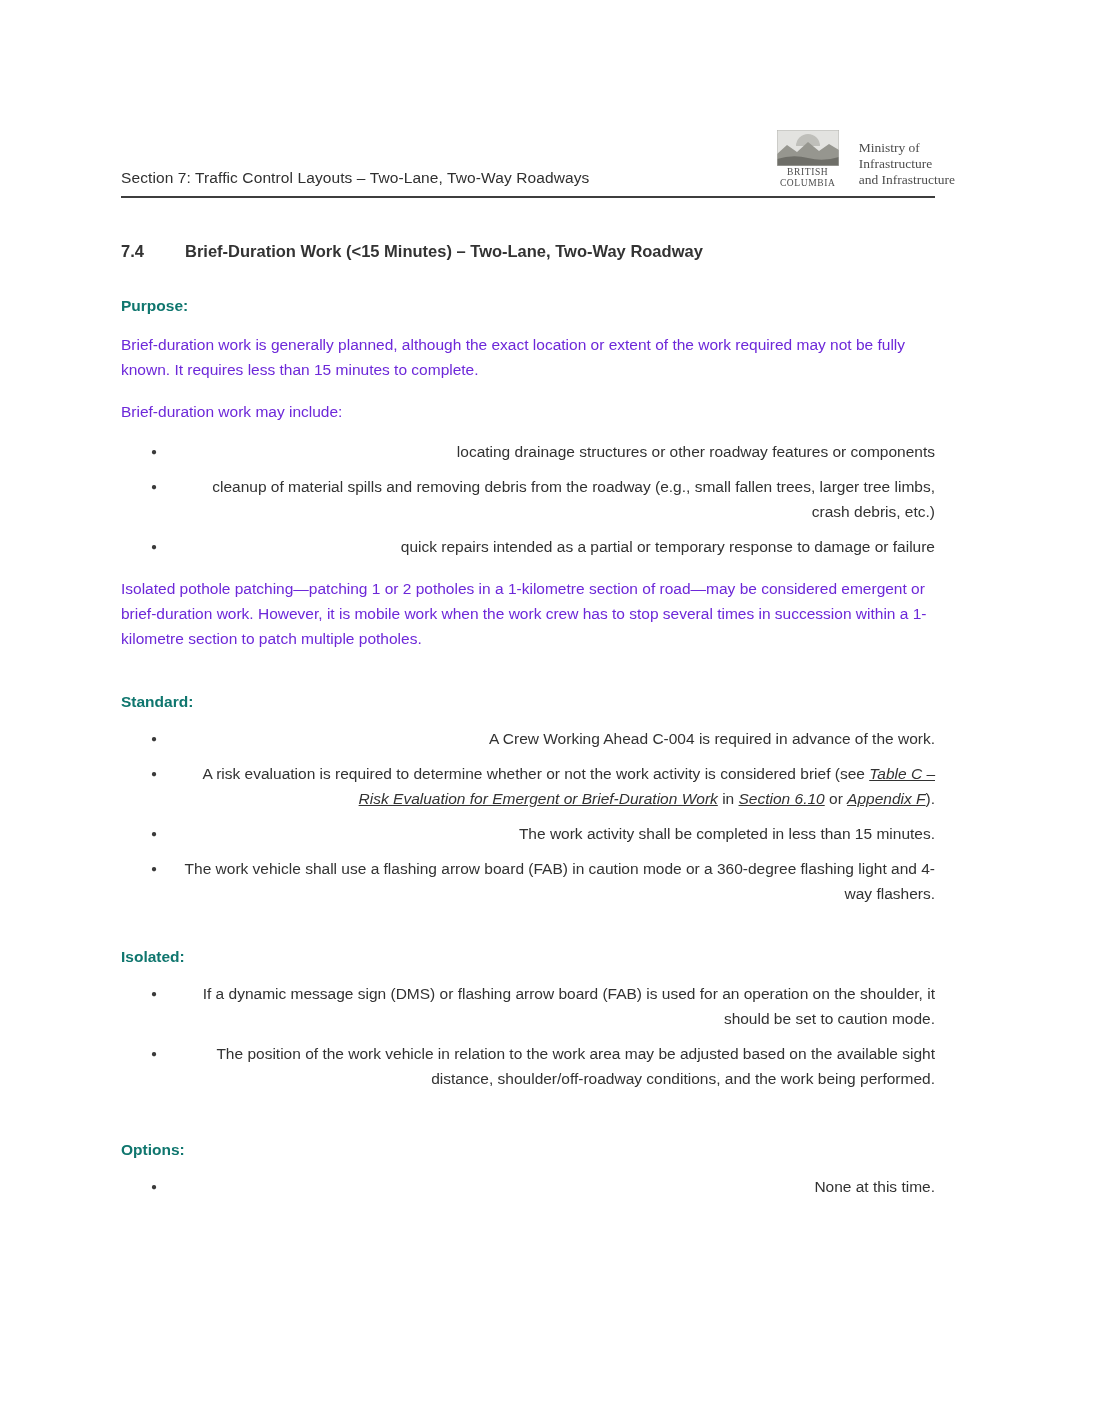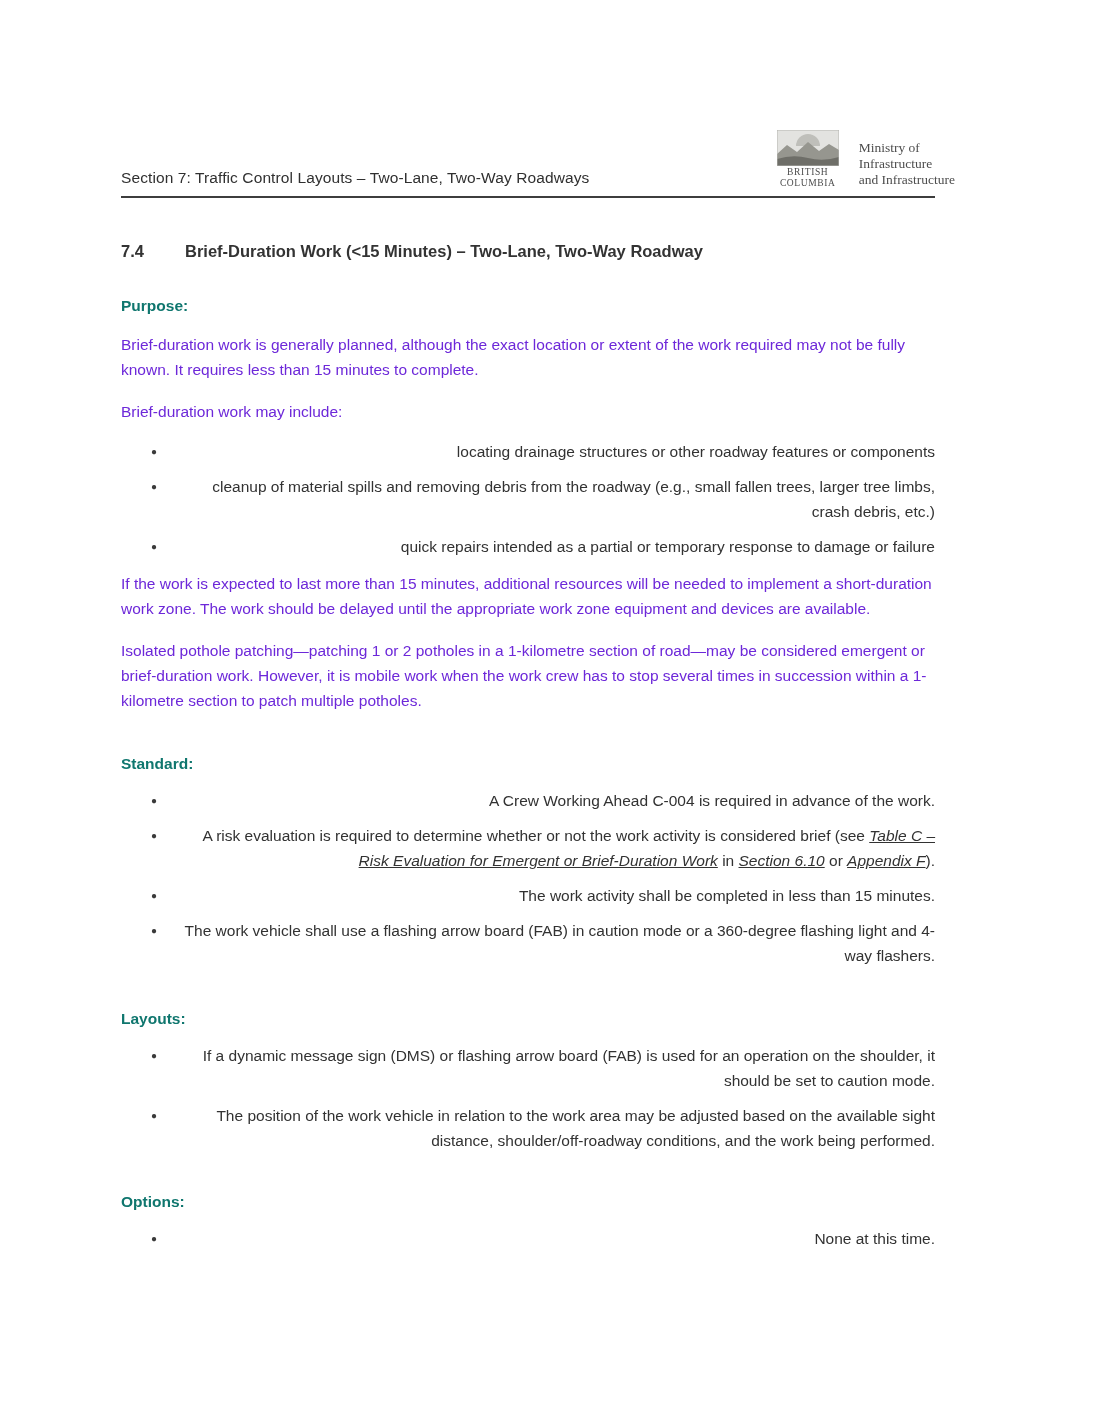--- a/index.html
+++ b/index.html
@@ -156,21 +156,20 @@
       <li>
         <span class="blt">●</span>
         <span class="li-text">cleanup of material spills and removing debris from the roadway (e.g., small fallen trees, larger tree limbs, crash debris, etc.)</span>
       </li>
       <li>
         <span class="blt">●</span>
         <span class="li-text">quick repairs intended as a partial or temporary response to damage or failure</span>
       </li>
     </ul>
 
-    <p class="para" style="margin-top:12px;">If the work is expected to last more than 15 minutes, additional resources will be needed to implement a short-duration work zone.  The work should be delayed until the appropriate work zone equipment and devices are available.</p>
     <p class="para">Isolated pothole patching—patching 1 or 2 potholes in a 1-kilometre section of road—may be considered emergent or brief-duration work.  However, it is mobile work when the work crew has to stop several times in succession within a 1-kilometre section to patch multiple potholes.</p>
 
     <h2 class="sect" style="margin-top:42px;">Standard:</h2>
 
     <ul class="blist">
       <li>
         <span class="blt">●</span>
         <span class="li-text">A Crew Working Ahead C-004 is required in advance of the work.</span>
       </li>
       <li>
@@ -180,34 +179,34 @@
       <li>
         <span class="blt">●</span>
         <span class="li-text">The work activity shall be completed in less than 15 minutes.</span>
       </li>
       <li>
         <span class="blt">●</span>
         <span class="li-text">The work vehicle shall use a flashing arrow board (FAB) in caution mode or a 360-degree flashing light and 4-way flashers.</span>
       </li>
     </ul>
 
-    <h2 class="sect" style="margin-top:42px;">Layouts:</h2>
+    <h2 class="sect" style="margin-top:42px;">Isolated:</h2>
 
     <ul class="blist">
       <li>
         <span class="blt">●</span>
         <span class="li-text">If a dynamic message sign (DMS) or flashing arrow board (FAB) is used for an operation on the shoulder, it should be set to caution mode.</span>
       </li>
       <li>
         <span class="blt">●</span>
         <span class="li-text">The position of the work vehicle in relation to the work area may be adjusted based on the available sight distance, shoulder/off-roadway conditions, and the work being performed.</span>
       </li>
     </ul>
 
-    <h2 class="sect" style="margin-top:40px;">Options:</h2>
+    <h2 class="sect" style="margin-top:50px;">Options:</h2>
 
     <ul class="blist">
       <li>
         <span class="blt">●</span>
         <span class="li-text">None at this time.</span>
       </li>
     </ul>
 
   </main>
 </div>

